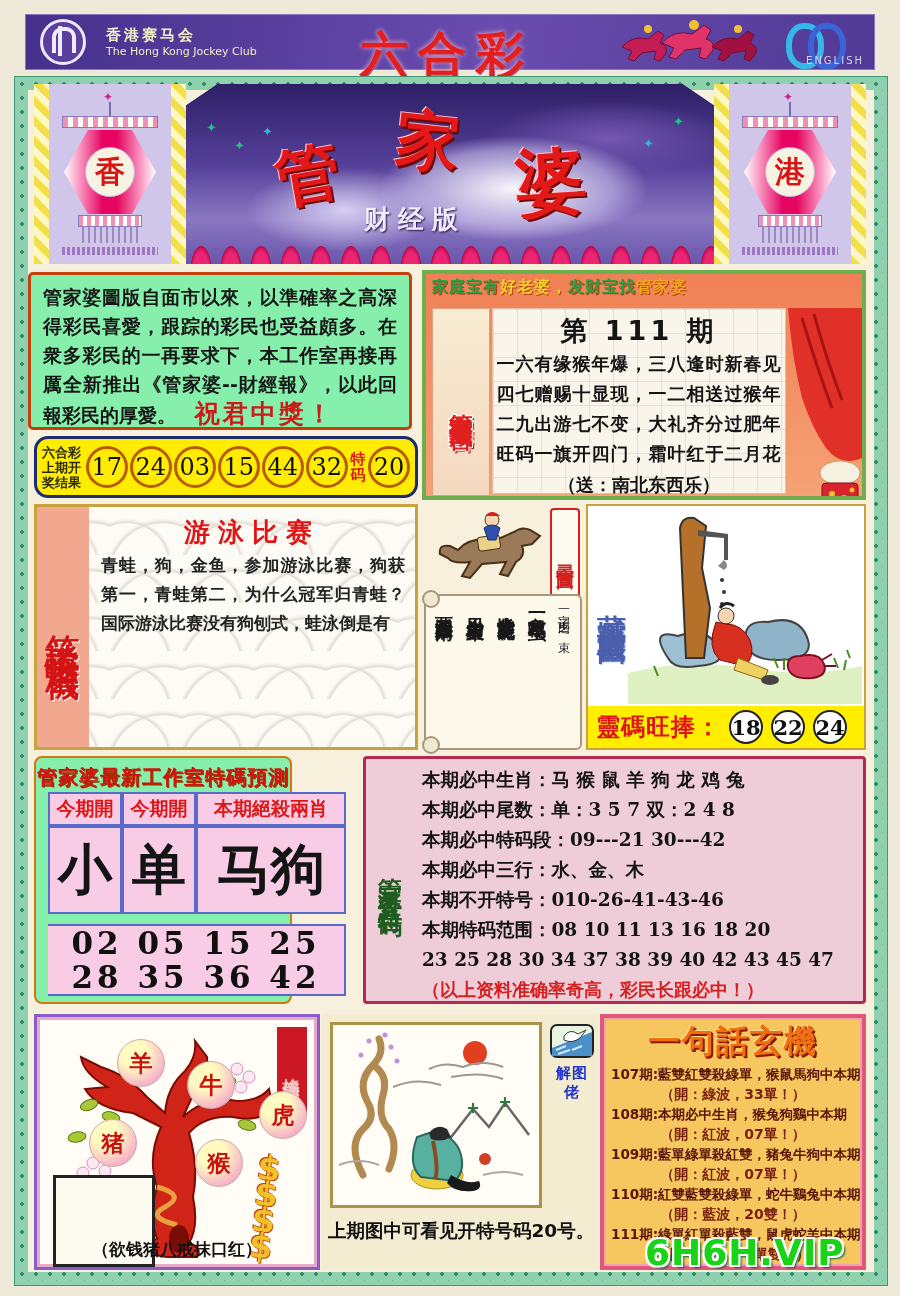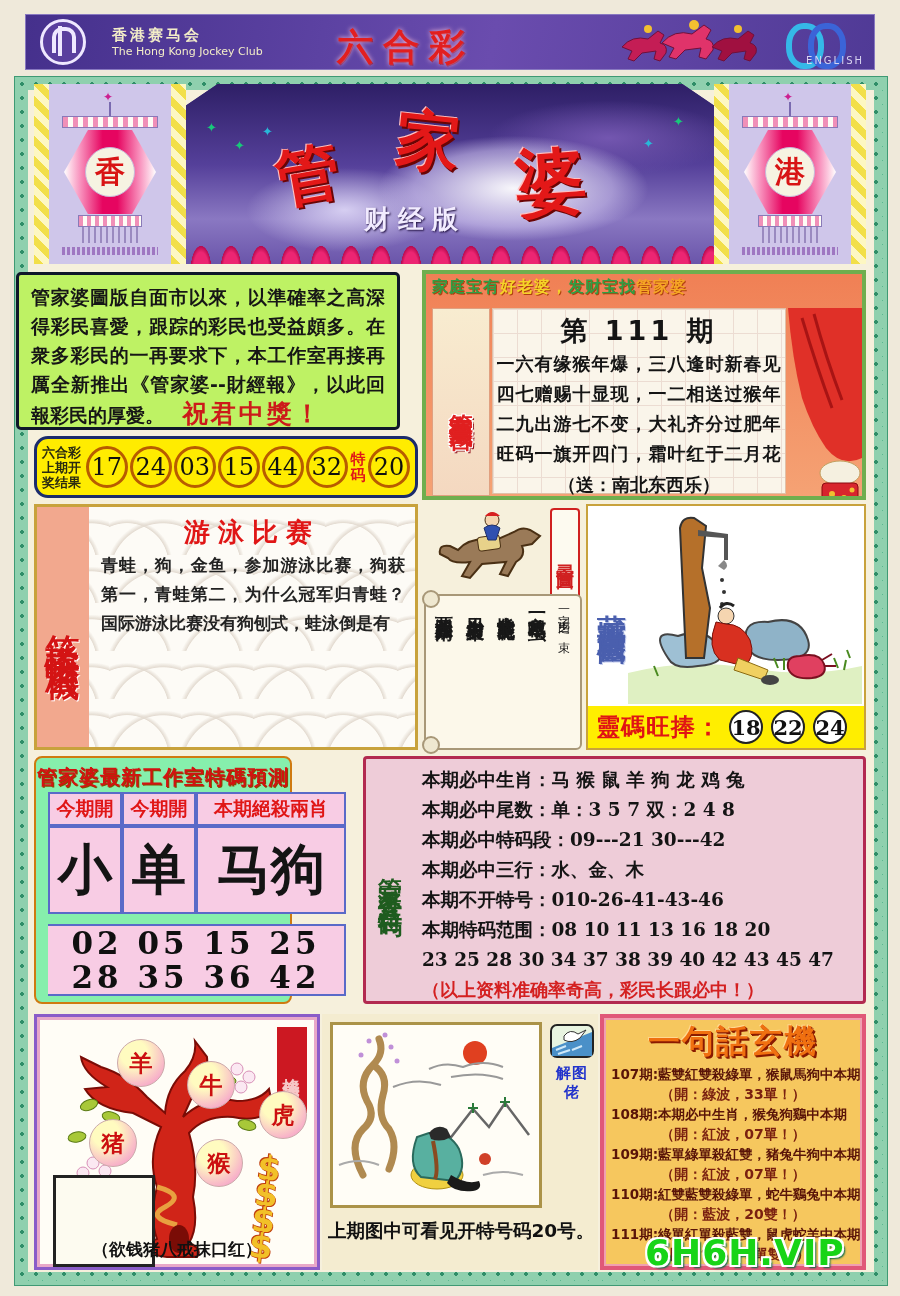--- a/index.html
+++ b/index.html
@@ -10,24 +10,24 @@
 
   
   .banner{left:25px;top:14px;width:848px;height:54px;
     background:linear-gradient(100deg,#45308c 0%,#5c42a2 35%,#6a4cae 55%,#503a96 100%);
     border:1px solid #8878c0;display:flex;align-items:center;}
   .hkjc-logo{width:40px;height:40px;border:3px solid #efe8ff;border-radius:50%;margin-left:14px;
     position:relative;background:#5a3f9e;}
   .hkjc-logo:before{content:"";position:absolute;left:9px;top:5px;width:16px;height:22px;
     border:4px solid #efe8ff;border-bottom:none;border-radius:10px 10px 0 0;}
   .hkjc-logo:after{content:"";position:absolute;left:15px;top:4px;width:4px;height:30px;background:#efe8ff;}
-  .club-names{margin-left:26px;color:#f3edc8;line-height:1.25;}
+  .club-names{margin-left:20px;color:#f3edc8;line-height:1.25;}
   .club-cn{font-size:15px;font-weight:bold;letter-spacing:3px;}
   .club-en{font-size:11px;}
-  .banner-title{position:absolute;left:311px;top:8px;font-size:36px;font-weight:bold;color:#e21f1f;
+  .banner-title{position:absolute;left:334px;top:8px;font-size:48px;font-weight:bold;color:#e21f1f;
     letter-spacing:10px;text-shadow:0 0 5px #ffc2dd,1px 1px 0 #7d0d3a;}
   .horses-svg{position:absolute;left:588px;top:2px;}
   .ring-logo{position:absolute;left:760px;top:8px;width:62px;height:36px;}
   .ring-logo i{position:absolute;top:0;width:26px;height:34px;border:6px solid #35b8e8;border-radius:46%;}
   .ring-logo i+i{left:22px;border-color:#3b64d8;}
   .english{position:absolute;right:10px;bottom:3px;color:#d8d4f0;font-size:10px;letter-spacing:2px;}
 
   
   .frame{left:14px;top:76px;width:872px;height:1208px;background:#8fd0ae;
     background-image:radial-gradient(circle 3px at 7px 7px,#2f8e68 55%,transparent 60%),
@@ -73,21 +73,21 @@
   .mt1{left:210px;top:14px;transform:rotate(6deg);}
   .mt2{left:330px;top:52px;transform:rotate(-4deg);font-size:70px!important;}
   .mast-sub{position:absolute;left:178px;top:118px;color:#f2ecff;font-size:26px;font-weight:bold;
     letter-spacing:8px;text-shadow:1px 1px 2px #201040;}
   .bird{position:absolute;color:#18c87a;font-size:13px;}
   .petals{position:absolute;left:0;right:0;bottom:0;height:38px;
     background:radial-gradient(ellipse 13px 30px at 50% 115%,#ec2572 58%,#b80b50 78%,transparent 80%);
     background-size:30px 38px;background-repeat:repeat-x;}
 
   
-  .intro{left:16px;top:272px;width:384px;height:158px;background:#bef264;border:3px solid #0f172a;
+  .intro{left:28px;top:272px;width:384px;height:158px;background:#86efac;border:3px solid #c2410c;
     border-radius:5px;box-sizing:border-box;padding:8px 12px;color:#161616;
     font-size:19px;font-weight:bold;line-height:29px;text-align:justify;}
   .intro .wish{color:#cc1a1a;font-size:25px;letter-spacing:3px;padding-left:12px;}
 
   
   .lastdraw{left:34px;top:436px;width:384px;height:62px;background:#ffec00;border:3px solid #1c2c6c;
     border-radius:14px;box-sizing:border-box;display:flex;align-items:center;padding:12px 5px;gap:2px;}
   .ld-label{font-size:13px;font-weight:bold;color:#2b2b10;width:44px;line-height:15px;}
   .ball{width:42px;height:42px;border:3px solid #b85c00;border-radius:50%;box-sizing:border-box;
     display:flex;align-items:center;justify-content:center;font-family:"DejaVu Serif",serif;

